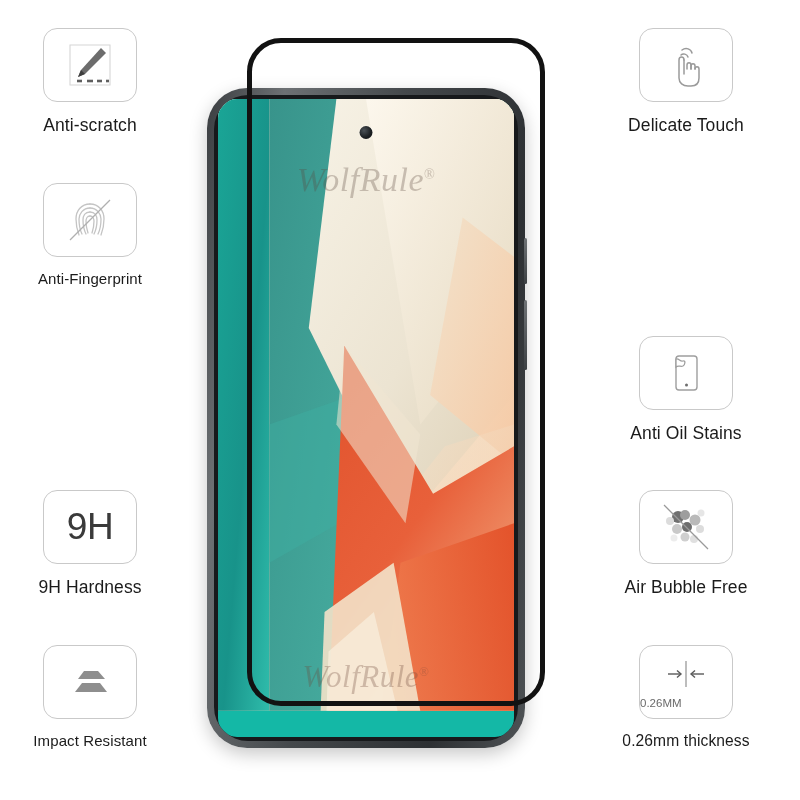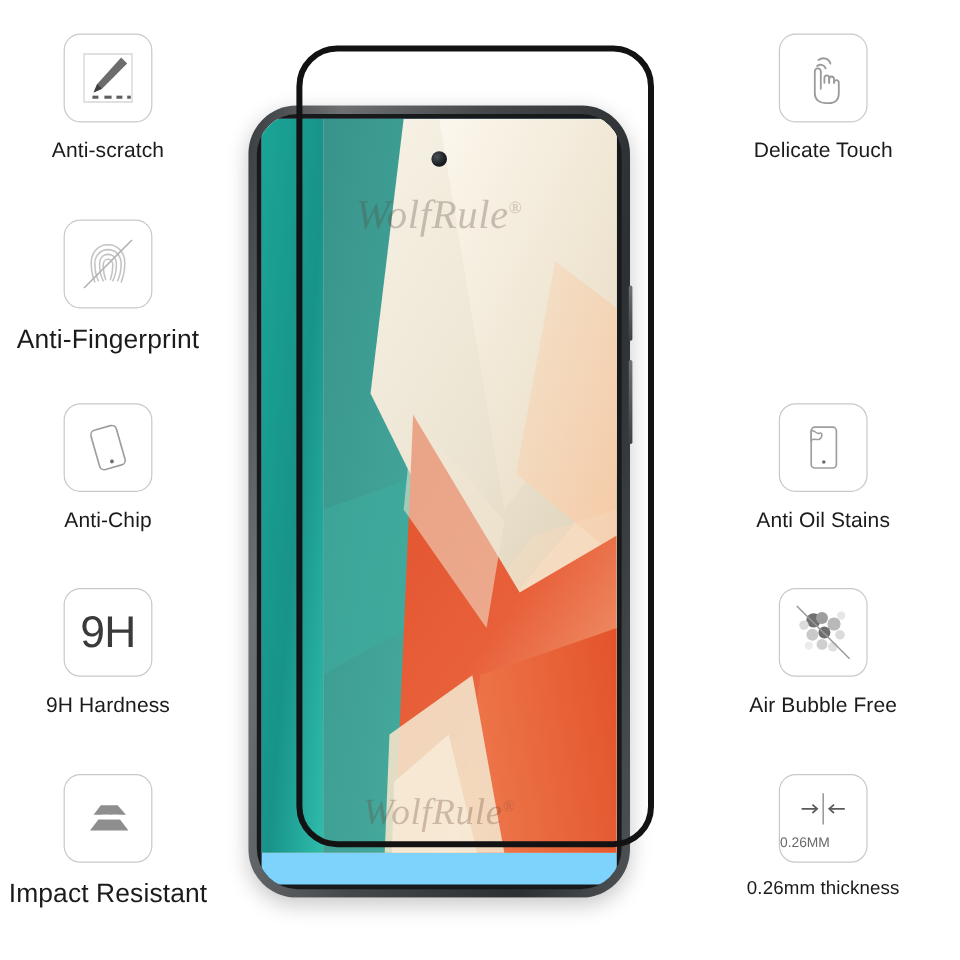--- a/index.html
+++ b/index.html
@@ -18,37 +18,37 @@
   .col-right{left:596px;}
 
   .feature{
     position:absolute;
     width:180px;
     display:flex;
     flex-direction:column;
     align-items:center;
   }
   .icon-box{
-    width:74px;height:74px;
+    width:94px;height:74px;
     border:1.6px solid #c9c9c9;
     border-radius:14px;
     background:#fff;
     display:flex;align-items:center;justify-content:center;
     box-sizing:border-box;
     position:relative;
   }
   .feat-label{
     margin-top:13px;
     font-size:17.5px;
     color:#1b1b1b;
     white-space:nowrap;
     letter-spacing:.1px;
     font-family:"Liberation Sans", sans-serif;
   }
-  .feat-label.tight{font-size:22px;}
+  .feat-label.tight{font-size:15px;}
   .feat-label.tighter{font-size:15.6px;}
 
   .hard9{
     font-size:37px;
     font-weight:400;
     color:#3a3a3a;
     letter-spacing:-0.5px;
     font-family:"Liberation Sans", sans-serif;
   }
   .mm-text{
@@ -87,23 +87,23 @@
   .phone-inner{
     position:absolute;
     left:7px;top:7px;right:7px;bottom:7px;
     border-radius:34px;
     background:#17191b;
     overflow:hidden;
   }
   .screen{
     position:absolute;
     left:4px;top:4px;right:4px;bottom:4px;
-    border-radius:6px;
+    border-radius:19px;
     overflow:hidden;
-    background:#7dd3fc;
+    background:#14b8a6;
   }
   .wall{position:absolute;inset:0;}
 
   .camera{
     position:absolute;
     left:50%;top:27px;
     transform:translateX(-50%);
     width:13px;height:13px;
     border-radius:50%;
     background:radial-gradient(circle at 35% 35%,#4a5156 0%,#1d2124 55%,#0c0e10 100%);
@@ -178,31 +178,20 @@
             <path d="M26 14 c7 0 11 6 11 11 c0 7 -1 11 -3 15"></path>
             <path d="M26 18 c5 0 7 4 7 8 c0 7 -1 10 -3 14"></path>
             <path d="M26 22 c3 0 4 3 4 5 c0 6 -1 9 -2 12"></path>
           </g>
           <line x1="6" y1="46" x2="46" y2="6" stroke="#b0b0b0" stroke-width="1.3"></line>
         </svg>
       </div>
       <div class="feat-label tight">Anti-Fingerprint</div>
     </div>
 
-    <div class="feature" style="top:336px">
-      <div class="icon-box">
-        <svg width="52" height="52" viewBox="0 0 52 52">
-          <g transform="rotate(-16 26 26)">
-            <rect x="15" y="9" width="22" height="34" rx="4" fill="#ffffff" stroke="#9e9e9e" stroke-width="1.4"></rect>
-            <circle cx="26" cy="38" r="1.6" fill="#6e6e6e"></circle>
-          </g>
-        </svg>
-      </div>
-      <div class="feat-label">Anti-Chip</div>
-    </div>
 
     <div class="feature" style="top:490px">
       <div class="icon-box">
         <span class="hard9">9H</span>
       </div>
       <div class="feat-label">9H Hardness</div>
     </div>
 
     <div class="feature" style="top:645px">
       <div class="icon-box">

